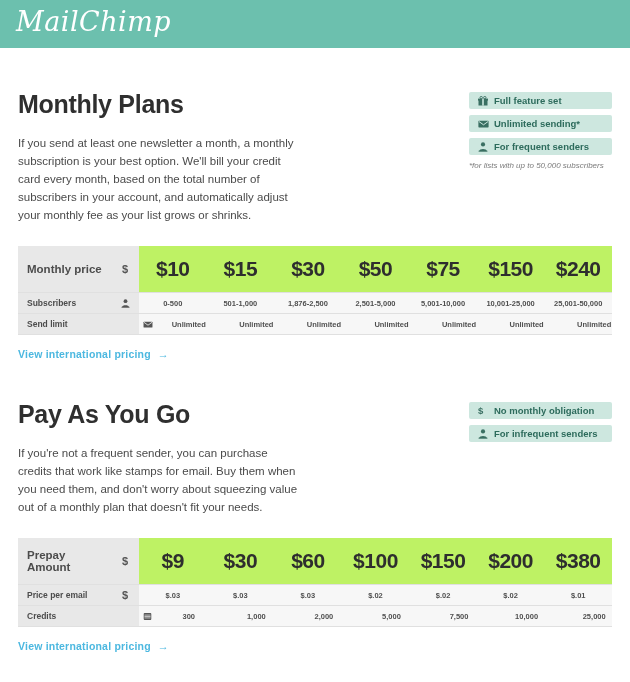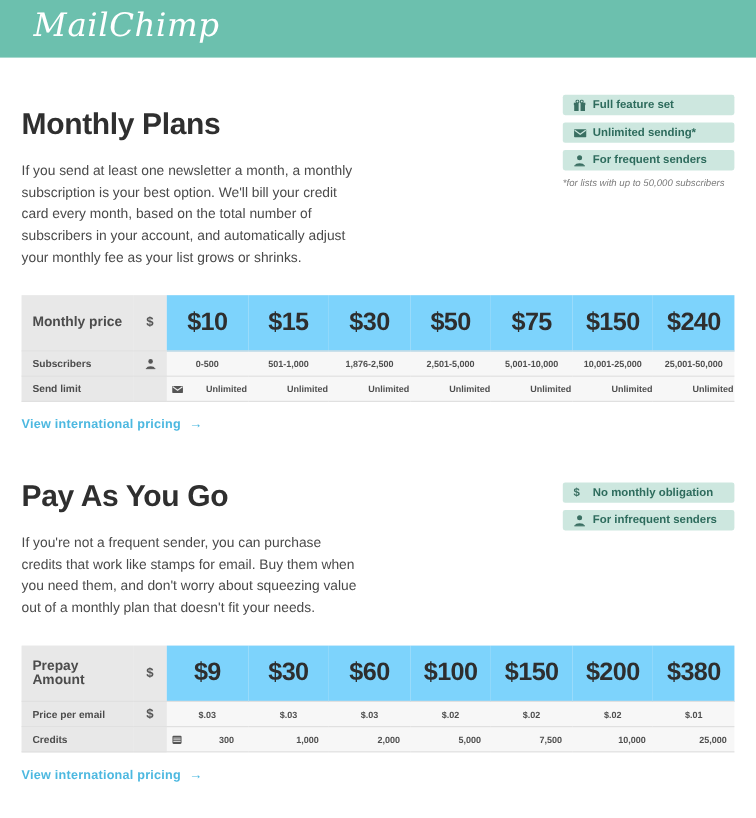--- a/index.html
+++ b/index.html
@@ -16,21 +16,21 @@
   }
 
   
   .site-header {
     height: 48px;
     background: #6cc0ae;
     position: relative;
   }
   .logo {
     position: absolute;
-    left: 28px;
+    left: 16px;
     top: 6px;
     color: #ffffff;
     font-family: "DejaVu Serif", serif;
     font-style: italic;
     font-size: 27px;
     font-weight: 400;
     letter-spacing: 0.5px;
     white-space: nowrap;
   }
 
@@ -63,21 +63,21 @@
     color: #4a4a4a;
     margin: 0;
   }
 
   
   .badges {
     position: absolute;
     right: 0;
     width: 143px;
   }
-  .badges-monthly { top: 31px; }
+  .badges-monthly { top: 44px; }
   .badges-payg { top: 40px; }
 
   .badge {
     background: #cde7df;
     color: #2d6b5c;
     font-size: 9.5px;
     font-weight: bold;
     height: 17px;
     line-height: 17px;
     border-radius: 2px;
@@ -117,21 +117,21 @@
   .ptable td {
     padding: 0;
     vertical-align: middle;
   }
 
   
   .col-label { width: 84px; }
   .col-icon  { width: 28px; }
 
   .ptable tr.row-head td {
-    background: #7dd3fc;
+    background: #bef264;
     height: 46px;
   }
   .ptable tr.row-head td.cell-label,
   .ptable tr.row-head td.cell-icon {
     background: #e8e8e8;
   }
   .ptable tr.row-sub td.cell-label,
   .ptable tr.row-sub td.cell-icon {
     background: #e8e8e8;
   }

